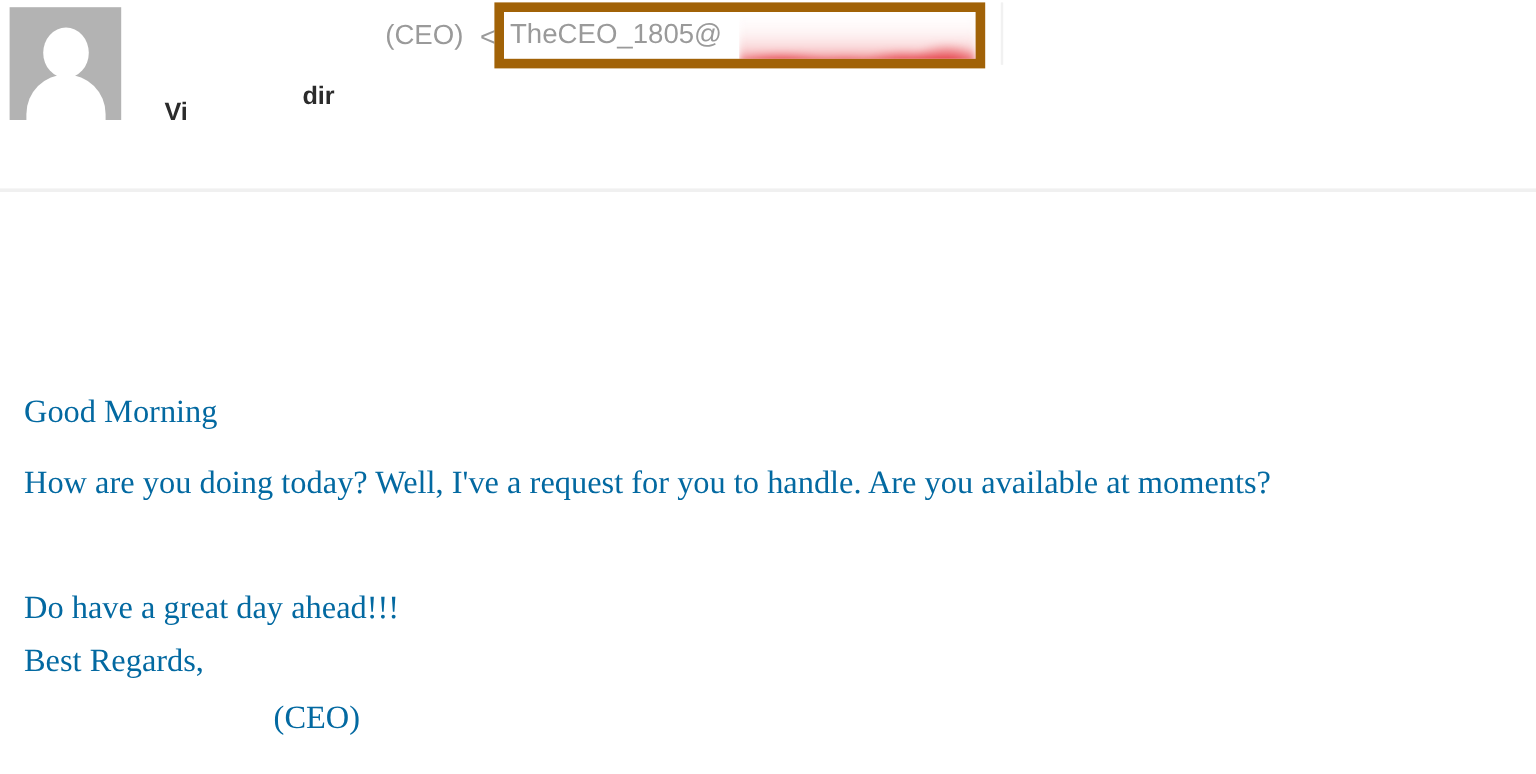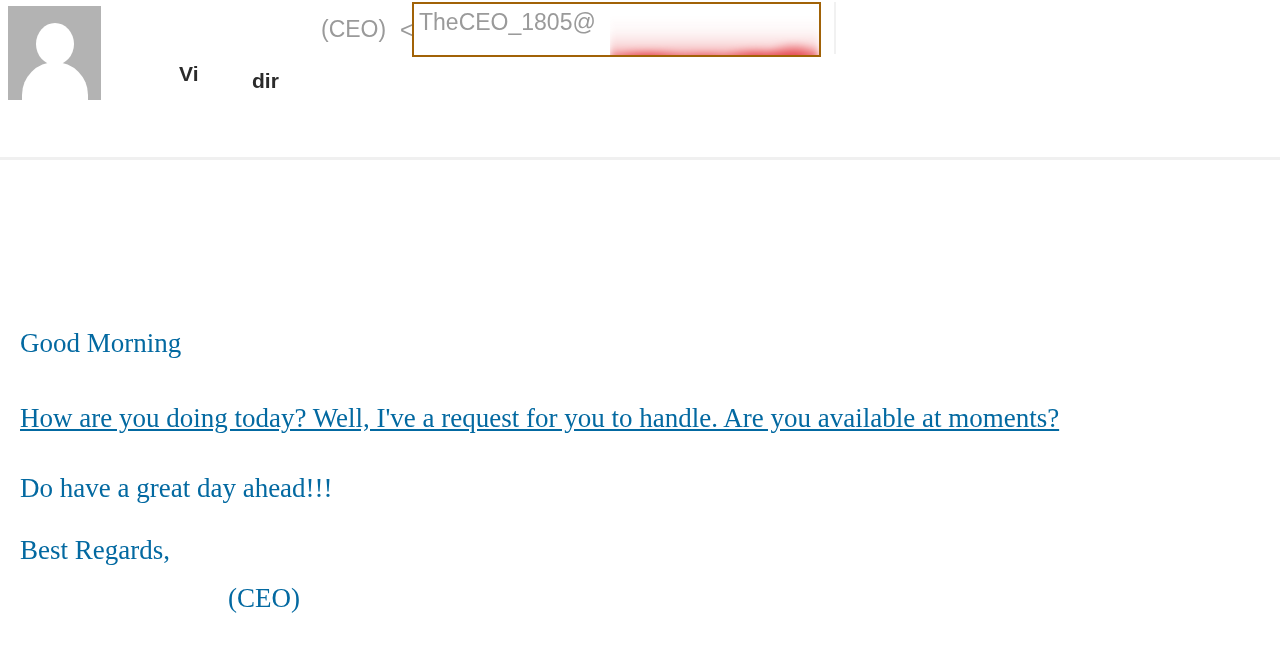--- a/index.html
+++ b/index.html
@@ -58,21 +58,21 @@
 
   .sender-frag {
     position: absolute;
     font-family: "Liberation Sans", sans-serif;
     font-weight: bold;
     font-size: 21px;
     color: #2b2b2b;
     white-space: nowrap;
     line-height: 1;
   }
-  #sender-name-fragment-1 { left: 137px; top: 63px; margin-left: 42px; }
+  #sender-name-fragment-1 { left: 137px; top: 83px; }
   #sender-name-fragment-2 { left: 252px; top: 70px; }
 
   #sender-role-label {
     position: absolute;
     left: 321px;
     top: 18px;
     font-family: "Liberation Sans", sans-serif;
     font-size: 23px;
     color: #9a9a9a;
     white-space: nowrap;
@@ -89,21 +89,21 @@
     line-height: 1;
   }
 
   
   #email-highlight-box {
     position: absolute;
     left: 412px;
     top: 2px;
     width: 409px;
     height: 55px;
-    border: 2px solid #a16207;
+    border: 8px solid #a16207;
     background: #ffffff;
   }
 
   #sender-email-address {
     position: absolute;
     left: 5px;
     top: 7px;
     font-family: "Liberation Sans", sans-serif;
     font-size: 23px;
     color: #9a9a9a;
@@ -163,22 +163,22 @@
   .body-line {
     position: absolute;
     left: 20px;
     font-family: "Liberation Serif", serif;
     font-size: 27px;
     color: #0369a1;
     white-space: nowrap;
     line-height: 1;
   }
   #body-greeting       { top: 170px; }
-  #body-paragraph-1    { top: 245px; text-decoration: underline; }
-  #body-paragraph-2    { top: 315px; }
+  #body-paragraph-1    { top: 229px; }
+  #body-paragraph-2    { top: 333px; }
   #body-closing        { top: 377px; }
   #body-signature      { top: 425px; left: 228px; }
 </style>
 </head>
 <body>
 
 <div id="email-header">
 
   <div id="sender-avatar">
     <div class="av-head"></div>

